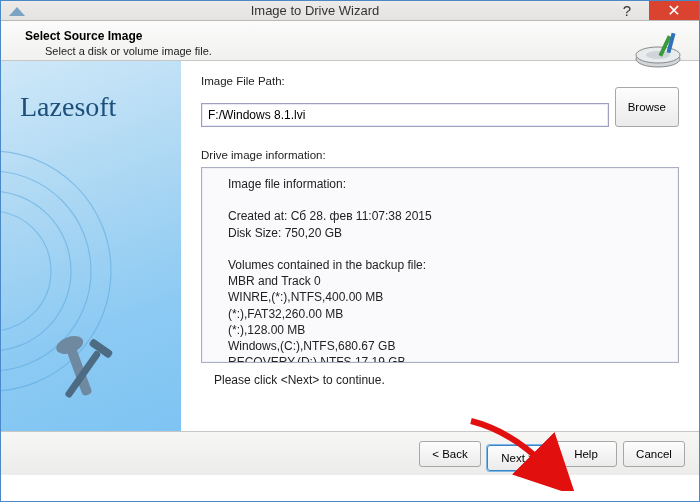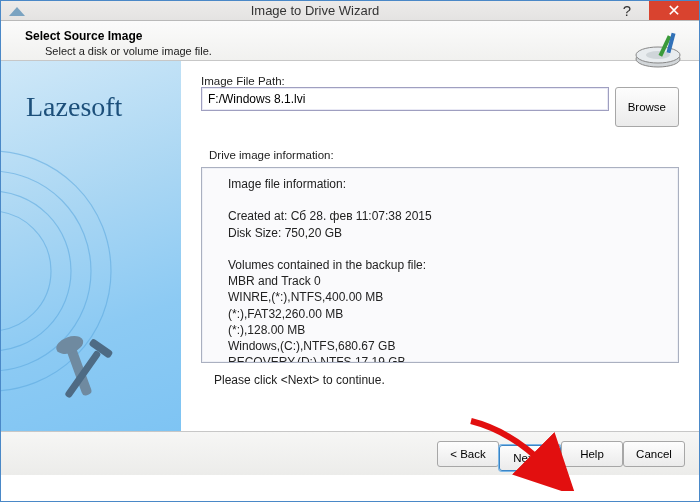--- a/index.html
+++ b/index.html
@@ -100,21 +100,21 @@
     background: linear-gradient(160deg, #cfe8f8 0%, #a9d6f3 40%, #8ccaf3 70%, #7ec4f3 100%);
     position: relative;
     overflow: hidden;
   }
   .sidepanel .brand {
     font-family: "Brush Script MT", "Segoe Script", cursive;
     font-size: 28px;
     color: #1c4f7a;
     position: absolute;
     top: 30px;
-    left: 25px;
+    left: 19px;
   }
   .sidepanel svg.arcs {
     position: absolute;
     top: 60px; left: -60px;
     width: 300px; height: 300px;
     opacity: 0.55;
   }
   .sidepanel svg.tools {
     position: absolute;
     bottom: 10px; left: 35px;
@@ -126,21 +126,21 @@
     color: #222;
     font-size: 11.5px;
     overflow: hidden;
   }
   .field-label {
     margin-bottom: 0;
   }
   .path-row {
     display: flex;
     gap: 6px;
-    align-items: flex-start;
+    align-items: flex-end;
   }
   .path-input {
     flex: 1;
     border: 1px solid #9f9fc0;
     background: #fff;
     padding: 3px 6px;
     font-size: 12px;
     height: 24px;
     box-shadow: inset 0 0 0 1px #e9e9f5;
   }
@@ -150,21 +150,20 @@
     border-radius: 3px;
     padding: 0 12px;
     height: 40px;
     font-size: 11.5px;
     cursor: pointer;
     min-width: 56px;
   }
   .section-label {
     margin-top: 22px;
     margin-bottom: 6px;
-    margin-left: 8px;
   }
   .info-box {
     border: 1px solid #aab0c0;
     background: #fafafc;
     padding: 8px 26px;
     height: 196px;
     font-size: 12px;
     line-height: 1.35;
     color: #222;
     white-space: pre-line;
@@ -178,20 +177,21 @@
   }
   
   .footer {
     height: 44px;
     background: linear-gradient(#f6f6f5, #ececea);
     border-top: 1px solid #c7c7c7;
     display: flex;
     justify-content: flex-end;
     align-items: center;
     padding: 0 14px;
+    gap: 6px;
   }
   .footer .wbtn { height: 26px; min-width: 62px; }
   .footer .wbtn.default {
     border-color: #3a85c6;
     box-shadow: 0 0 0 1px #7db7e6;
     margin-top: 8px;
   }
   
   .arrow-annot {
     position: absolute;

